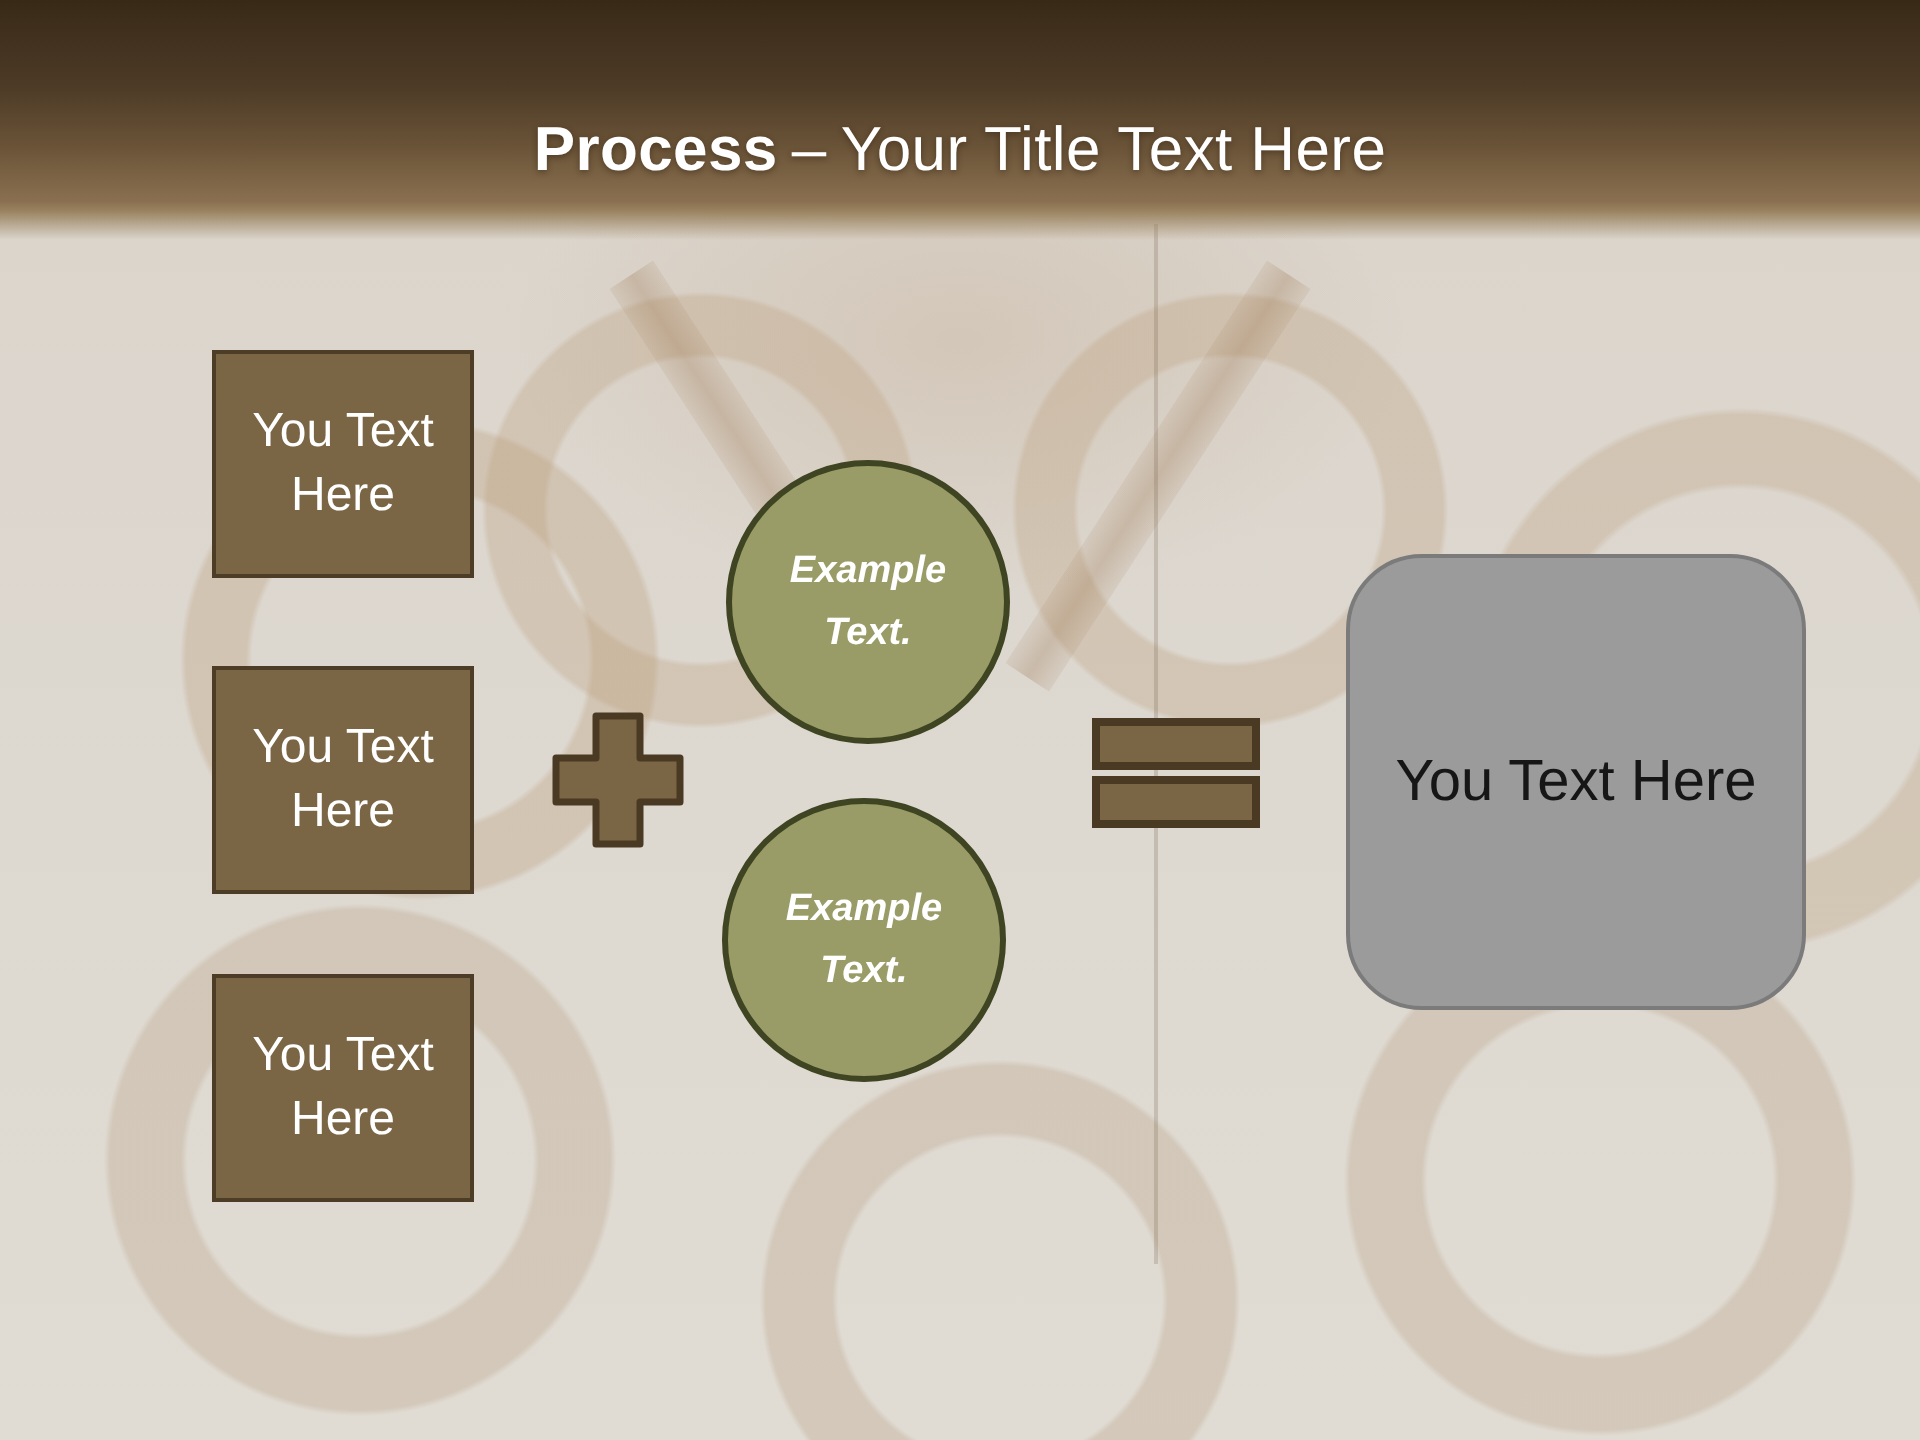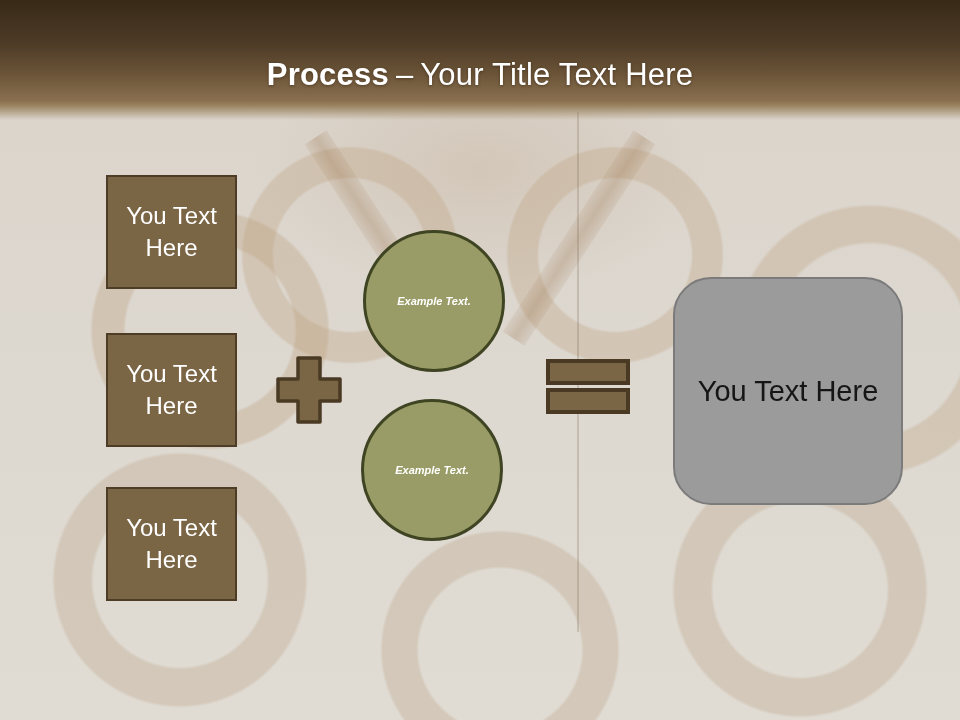--- a/index.html
+++ b/index.html
@@ -67,21 +67,21 @@
   .op { position:absolute; }
   .op-plus { left:276px; top:356px; }
   .op-eq   { left:544px; top:357px; }
 
   
   .circle {
     position:absolute; width:142px; height:142px; border-radius:50%;
     background:#999c66; border:3px solid #3f4522; box-sizing:border-box;
     display:flex; align-items:center; justify-content:center;
     color:#ffffff; font-weight:bold; font-style:italic;
-    font-size:11px; line-height:1.65; text-align:center; padding:0 26px;
+    font-size:19px; line-height:1.65; text-align:center; padding:0 26px;
   }
   .circle1 { left:363px; top:230px; }
   .circle2 { left:361px; top:399px; }
 
   
   .result {
     position:absolute; left:673px; top:277px; width:230px; height:228px;
     background:#9b9b9b; border:2px solid #7b7b7b; border-radius:38px;
     box-sizing:border-box;
     display:flex; align-items:center; justify-content:center;

